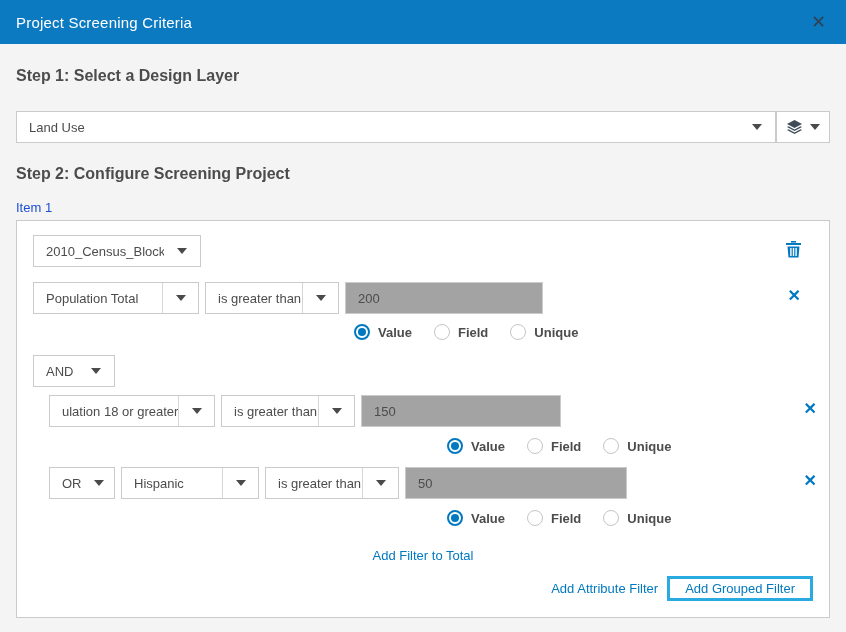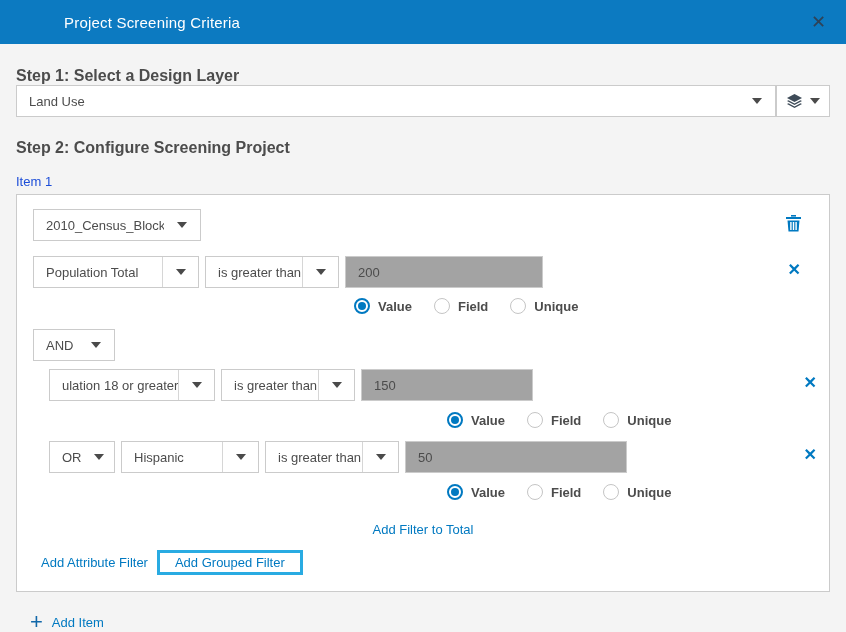--- a/index.html
+++ b/index.html
@@ -11,21 +11,21 @@
     overflow: hidden;
   }
   .dialog { width: 846px; height: 632px; background: #f4f4f4; }
 
   
   .header {
     height: 44px; background: #0c7ac1;
     display: flex; align-items: center; justify-content: space-between;
     padding: 0 16px;
   }
-  .header-title { color: #ffffff; font-size: 15px; font-weight: 400; letter-spacing: .2px; margin-left: 48px; }
+  .header-title { color: #ffffff; font-size: 15px; font-weight: 400; letter-spacing: .2px; }
   .close-btn {
     color: #2e4257; font-size: 18px; line-height: 18px; cursor: pointer;
     background: none; border: none; font-family: "Liberation Sans", sans-serif;
     padding: 0 4px;
   }
 
   .content { padding: 0 16px; }
 
   .step-label { font-size: 16px; font-weight: 700; color: #4c4c4c; }
   .step1-label { margin-top: 23px; }
@@ -46,21 +46,21 @@
     flex: none;
   }
   .dd-arrow.sep { border-left: 1px solid #d6d6d6; }
   .tri {
     width: 0; height: 0; display: block;
     border-left: 5px solid transparent; border-right: 5px solid transparent;
     border-top: 6px solid #4a4a4a;
   }
 
   
-  .layer-row { display: flex; margin-top: 0; }
+  .layer-row { display: flex; margin-top: 26px; }
   .layer-select { flex: 1 1 auto; }
   .layer-tool {
     width: 54px; height: 32px; background: #fff; border: 1px solid #cbcbcb;
     display: flex; align-items: center; justify-content: center; gap: 7px; cursor: pointer;
   }
 
   
   .panel {
     margin-top: 5px; background: #ffffff; border: 1px solid #cbcbcb;
     padding: 14px 16px 5px 16px; position: relative;
@@ -96,21 +96,21 @@
   .radio.selected { border: 2px solid #0079c1; }
   .radio.selected::after {
     content: ""; position: absolute; left: 2px; top: 2px; right: 2px; bottom: 2px;
     background: #0079c1; border-radius: 50%;
   }
   .radio-label { font-size: 13px; font-weight: 700; color: #4c4c4c; margin-left: 8px; }
 
   .link { color: #0079c1; font-size: 13px; text-decoration: none; cursor: pointer; }
   .add-group-link-row { text-align: center; margin-top: 19px; }
 
-  .links-row { display: flex; align-items: center; margin-top: 1px; height: 47px; }
+  .links-row { display: flex; align-items: center; margin-top: 1px; height: 47px; justify-content: flex-end; }
   .attr-link { margin-left: 8px; }
   .grouped-wrap {
     margin-left: 9px; border: 3px solid #29abe2; padding: 2px 15px;
     display: inline-flex; align-items: center;
   }
 
   .add-item-row { display: flex; align-items: center; margin-top: 21px; margin-left: 14px; }
   .plus-glyph { color: #1268a9; font-size: 22px; font-weight: 400; line-height: 18px; margin-right: 9px; }
   .add-item-label { color: #0079c1; font-size: 13px; }
 
@@ -224,21 +224,21 @@
           <span class="dd-arrow sep">
               <i class="tri"></i>
             </span>
         </div>
         <div class="dd" style="width:134px">
           <span class="dd-label">is greater than</span>
           <span class="dd-arrow sep">
               <i class="tri"></i>
             </span>
         </div>
-        <input class="val-input" style="width: 172px;" value="150">
+        <input class="val-input" style="width: 200px;" value="150">
         <button class="row-icon" style="right:-6px">
           <span class="x-glyph">✕</span>
         </button>
       </div>
       <div class="radio-row indent2">
         <span class="radio-item">
           <span class="radio selected"></span>
           <span class="radio-label">Value</span>
         </span>
         <span class="radio-item">

